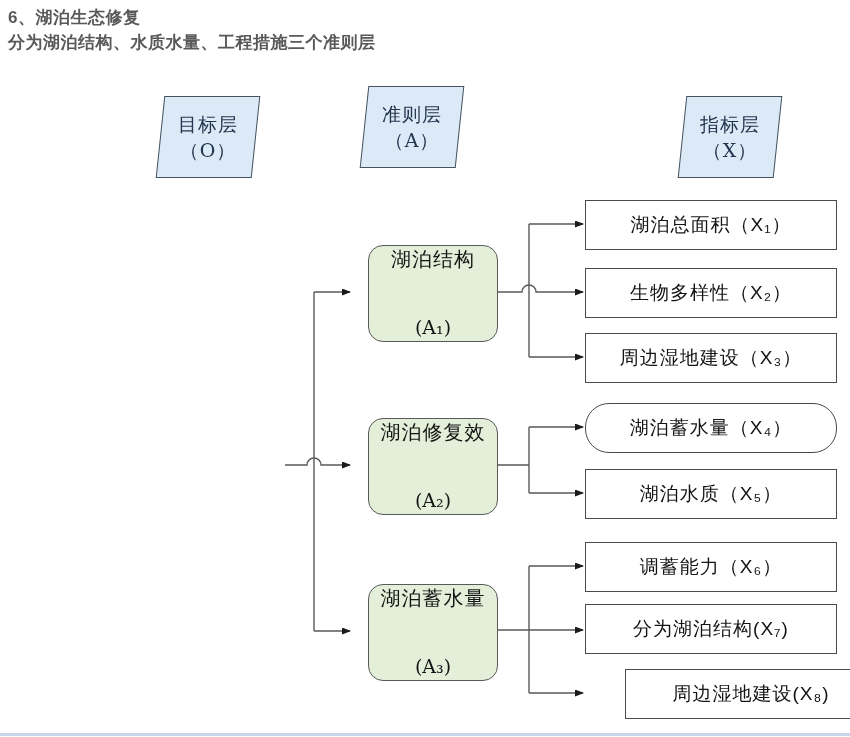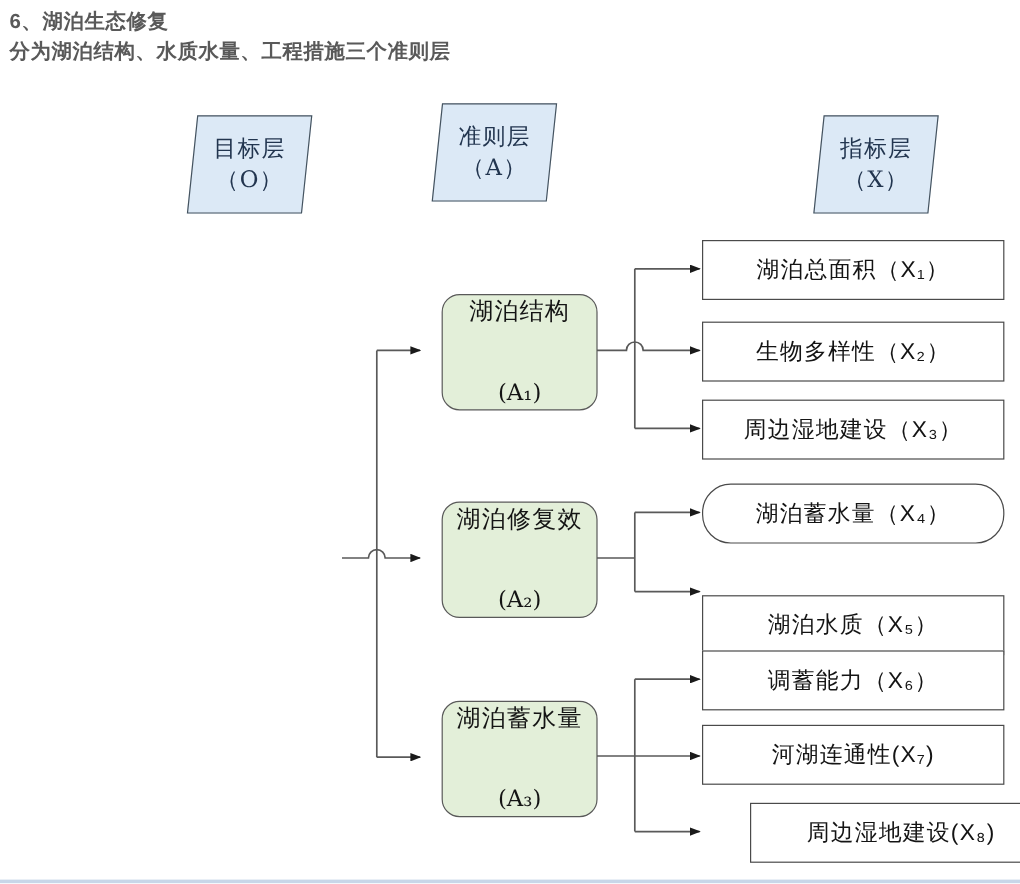--- a/index.html
+++ b/index.html
@@ -43,21 +43,21 @@
   .crit2{top:418px;}
   .crit3{top:584px;}
 
   
   .ind{position:absolute;left:585px;width:250px;height:48px;
        background:#ffffff;border:1.3px solid #4a4a4a;
        display:flex;align-items:center;justify-content:center;
        font-family:Liberation Sans, sans-serif;color:#141414;font-size:19px;
        letter-spacing:1px;white-space:nowrap;}
   .ind1{top:200px;} .ind2{top:268px;} .ind3{top:333px;}
-  .ind4{top:403px;border-radius:24px;} .ind5{top:469px;margin-top:27px;}
+  .ind4{top:403px;border-radius:24px;} .ind5{top:469px;}
   .ind6{top:542px;} .ind7{top:604px;} .ind8{top:669px;margin-left:40px;}
 
   
   svg.wires{position:absolute;left:0;top:0;pointer-events:none;}
   .wire{fill:none;stroke:#595959;stroke-width:1.4px;}
 
   
   .bottom-rule{position:absolute;left:0;top:733px;width:850px;height:3px;
                background:#c8d6e8;}
 </style>
@@ -132,17 +132,17 @@
     <span>湖泊蓄水量</span>
     <span class="code">(A₃)</span>
   </div>
 
   <div class="ind ind1">湖泊总面积（X₁）</div>
   <div class="ind ind2">生物多样性（X₂）</div>
   <div class="ind ind3">周边湿地建设（X₃）</div>
   <div class="ind ind4">湖泊蓄水量（X₄）</div>
   <div class="ind ind5">湖泊水质（X₅）</div>
   <div class="ind ind6">调蓄能力（X₆）</div>
-  <div class="ind ind7">河湖连通性(X₇)</div>
+  <div class="ind ind7">分为湖泊结构(X₇)</div>
   <div class="ind ind8">周边湿地建设(X₈)</div>
 
   <div class="bottom-rule"></div>
 </div>
 
 </body></html>

